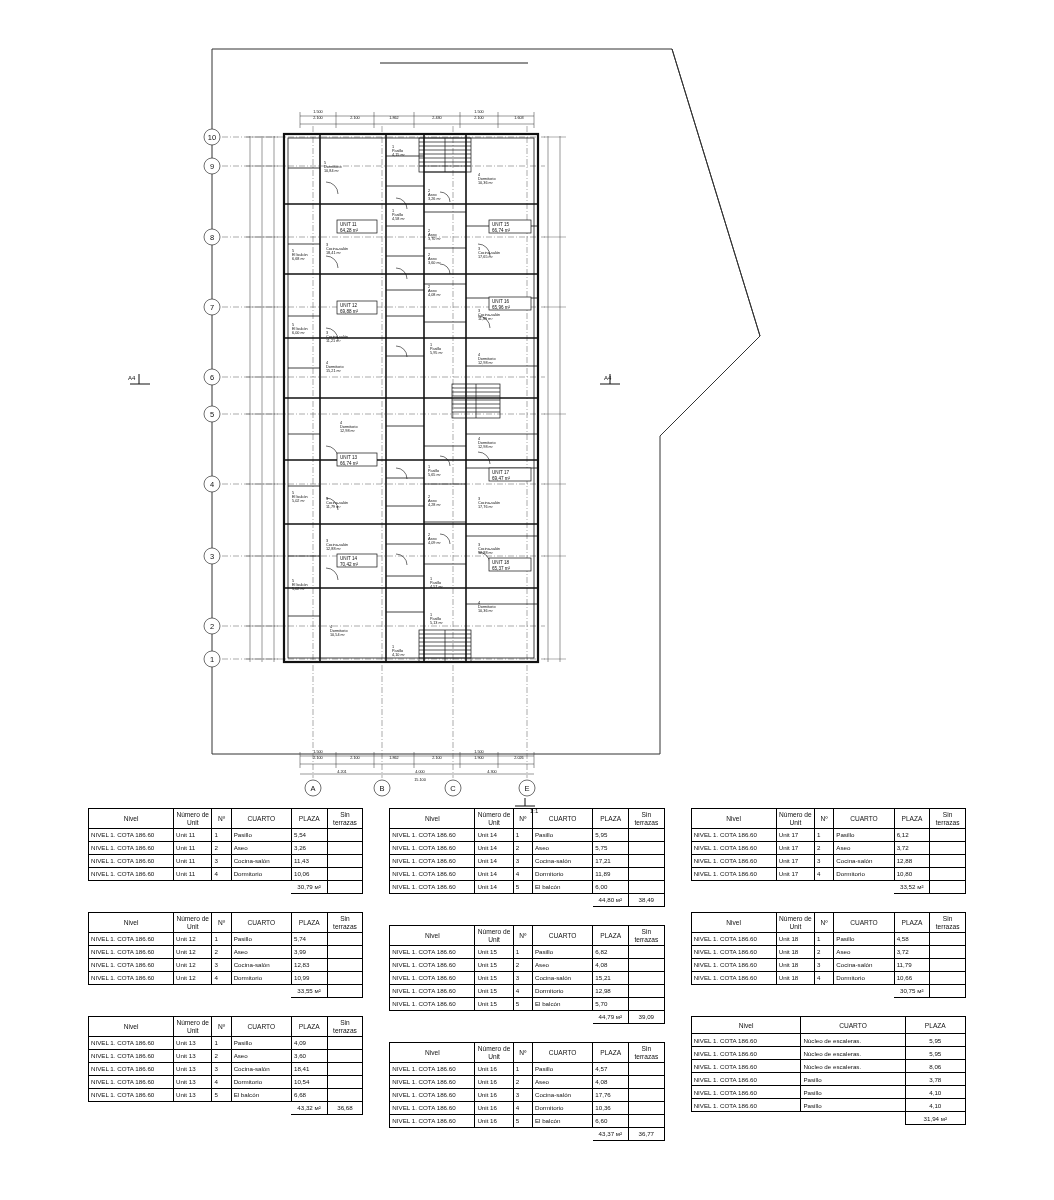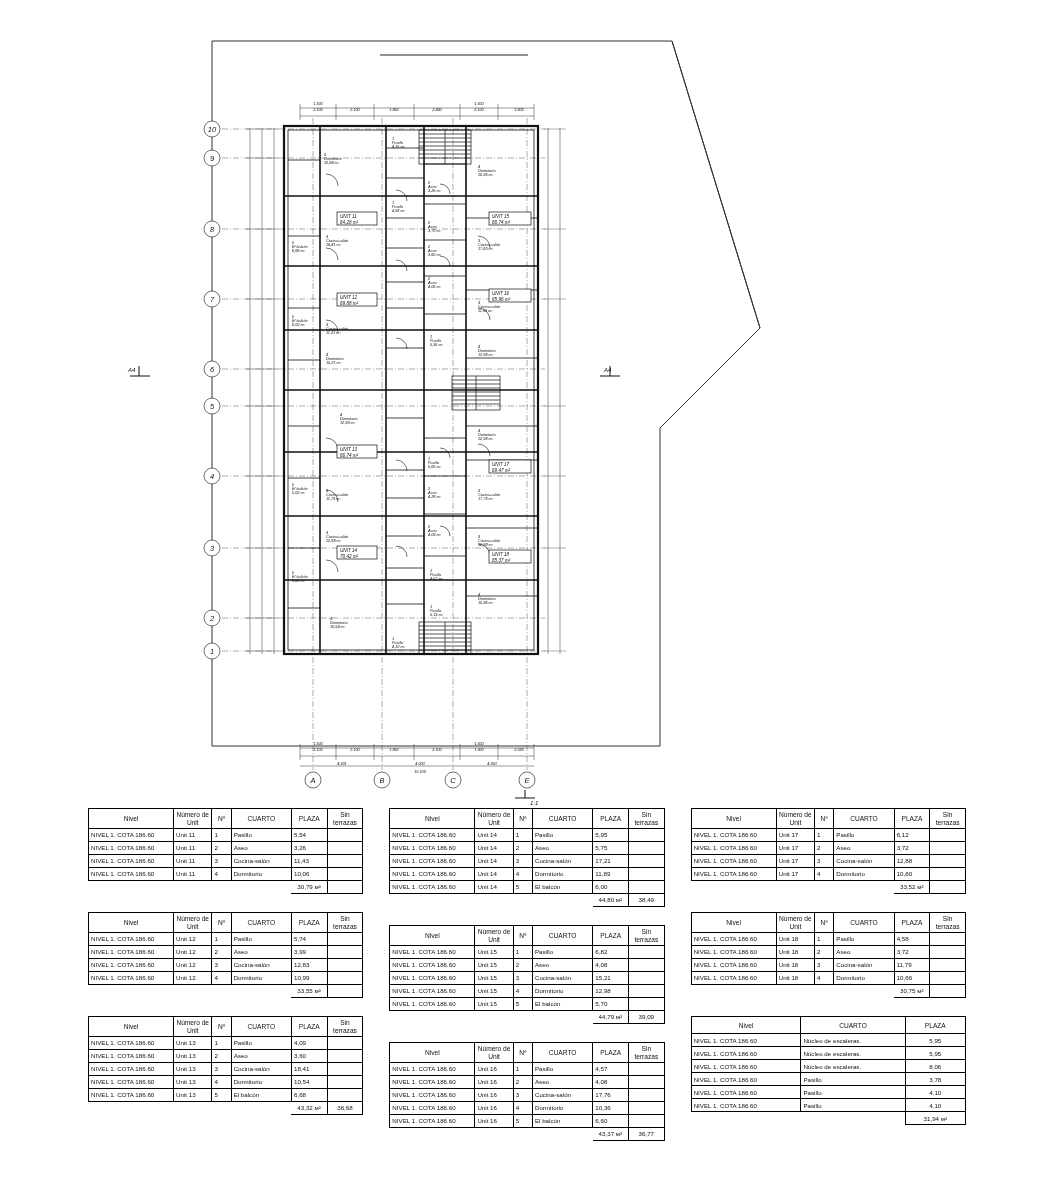--- a/index.html
+++ b/index.html
@@ -9,21 +9,21 @@
     background:#ffffff;
     font-family:"Liberation Sans", sans-serif;
     color:#111;
     position:relative;
     overflow:hidden;
   }
 
   
   #drawing {
     position:absolute;
-    left:0; top:8px; width:960px; height:800px;font-style:italic;
+    left:0; top:16px; width:960px; height:800px;
   }
   #drawing svg { display:block; }
 
   
   #tables {
     position:absolute;
     left:0; top:808px;
     width:1054px; height:392px;
     padding:0 88px;
     display:flex;

